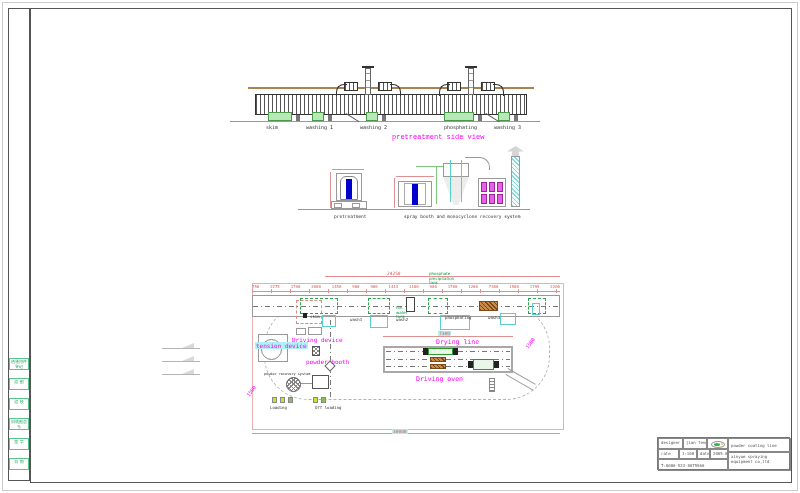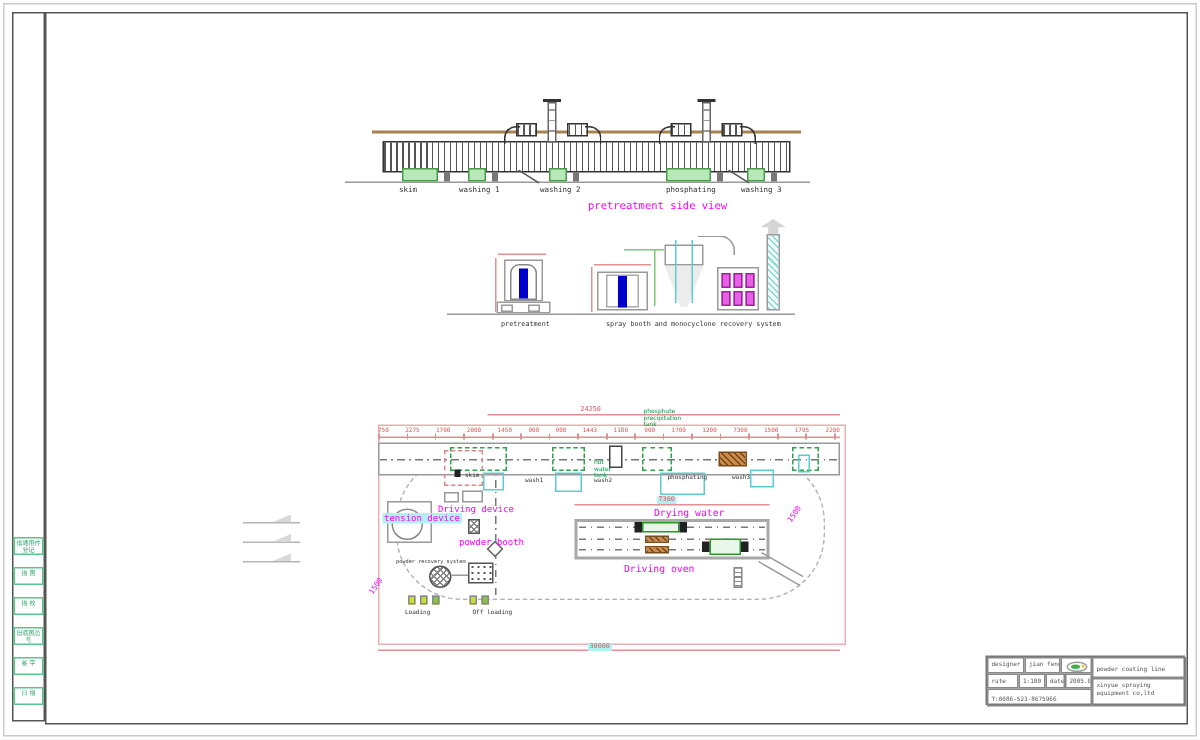--- a/index.html
+++ b/index.html
@@ -24,21 +24,21 @@
   .vdashdot{width:1px;background:repeating-linear-gradient(0deg,#777 0,#777 5px,transparent 5px,transparent 8px,#777 8px,#777 9px,transparent 9px,transparent 12px);}
   .greendash{border:1px dashed #2aa34a;box-sizing:border-box;}
   .cyanbox{border:1px solid #58cfcf;box-sizing:border-box;}
   .redline{background:#e09090;height:1px;}
   .ticks{height:4px;background:repeating-linear-gradient(90deg,#e09090 0,#e09090 1px,transparent 1px,transparent 19px);}
   .dimchain{left:252px;top:284px;width:308px;display:flex;justify-content:space-between;font-size:4px;color:#e05555;font-family:"DejaVu Sans Mono",monospace;}
   .dimchain span{display:inline-block;}
   .bluebar{background:#0000cc;}
   .pump{background:#777;}
   .greentank{background:#b7e8b7;border:1px solid #4a9a4a;box-sizing:border-box;}
-  .t4{font-size:4px;} .t45{font-size:4.5px;} .t5{font-size:5px;} .t6{font-size:6px;} .t65{font-size:6.5px;} .t7{font-size:7px;}
+  .t4{font-size:4px;} .t45{font-size:4.5px;} .t5{font-size:5px;} .t6{font-size:6px;} .t65{font-size:6.5px;} .t7{font-size:7px;font-family:Liberation Mono, monospace;}
   .stripcol{left:9px;top:358px;width:20px;display:flex;flex-direction:column;}
   .stripcol span{display:block;height:10px;margin-bottom:8px;border:1px solid #58c58a;color:#18a060;font-size:4px;line-height:5px;text-align:center;overflow:hidden;}
   .ladder{border:1px solid #888;background:repeating-linear-gradient(0deg,#888 0,#888 1px,transparent 1px,transparent 3px);box-sizing:border-box;}
   .burner{border:1px solid #2a9a2a;background:#e9f7e9;box-sizing:border-box;}
   .blackcap{background:#222;}
   .tb-cell{border:0.5px solid #888;box-sizing:border-box;font-size:4px;color:#555;line-height:5px;padding:1px 1px 0 2px;overflow:hidden;font-family:"DejaVu Sans Mono",monospace;white-space:nowrap;}
   .flowarrow{width:38px;height:6px;border-bottom:1px solid #b5b5b5;}
   .flowarrow:after{content:"";position:absolute;right:6px;bottom:0;width:12px;height:5px;background:#d8d8d8;clip-path:polygon(0 100%,100% 100%,100% 0);}
 </style>
 </head>
@@ -217,21 +217,21 @@
   <div class="abs" style="left:280px;top:397px;width:3px;height:4px;background:#cddc39;border:0.5px solid #888;"></div>
   <div class="abs" style="left:288px;top:397px;width:3px;height:4px;background:#8bc34a;border:0.5px solid #888;"></div>
   <div class="abs" style="left:313px;top:397px;width:3px;height:4px;background:#cddc39;border:0.5px solid #888;"></div>
   <div class="abs" style="left:321px;top:397px;width:3px;height:4px;background:#8bc34a;border:0.5px solid #888;"></div>
   <div class="abs lbl t4" style="left:270px;top:405px;">Loading</div>
   <div class="abs lbl t4" style="left:315px;top:405px;">Off loading</div>
 
   <div class="abs redline" style="left:383px;top:336px;width:130px;"></div>
   <div class="abs lbl t45 redtxt cyanbg" style="left:438px;top:331px;padding:0 1px;">7300</div>
   <div class="abs" style="left:383px;top:346px;width:130px;height:27px;border:2px solid #a8a8a8;box-sizing:border-box;background:#fff;"></div>
-  <div class="abs lbl magenta t65" style="left:436px;top:338px;">Drying water</div>
+  <div class="abs lbl magenta t65" style="left:436px;top:338px;">Drying line</div>
   <div class="abs dashdot" style="left:386px;top:351px;width:124px;"></div>
   <div class="abs dashdot" style="left:386px;top:359px;width:124px;"></div>
   <div class="abs dashdot" style="left:386px;top:366px;width:124px;"></div>
   <div class="abs burner" style="left:428px;top:348px;width:25px;height:7px;"></div>
   <div class="abs blackcap" style="left:423px;top:348px;width:5px;height:7px;"></div>
   <div class="abs blackcap" style="left:453px;top:348px;width:5px;height:7px;"></div>
   <div class="abs brownhatch" style="left:430px;top:357px;width:16px;height:5px;"></div>
   <div class="abs brownhatch" style="left:430px;top:364px;width:16px;height:5px;"></div>
   <div class="abs burner" style="left:473px;top:359px;width:21px;height:11px;"></div>
   <div class="abs blackcap" style="left:468px;top:361px;width:5px;height:7px;"></div>

